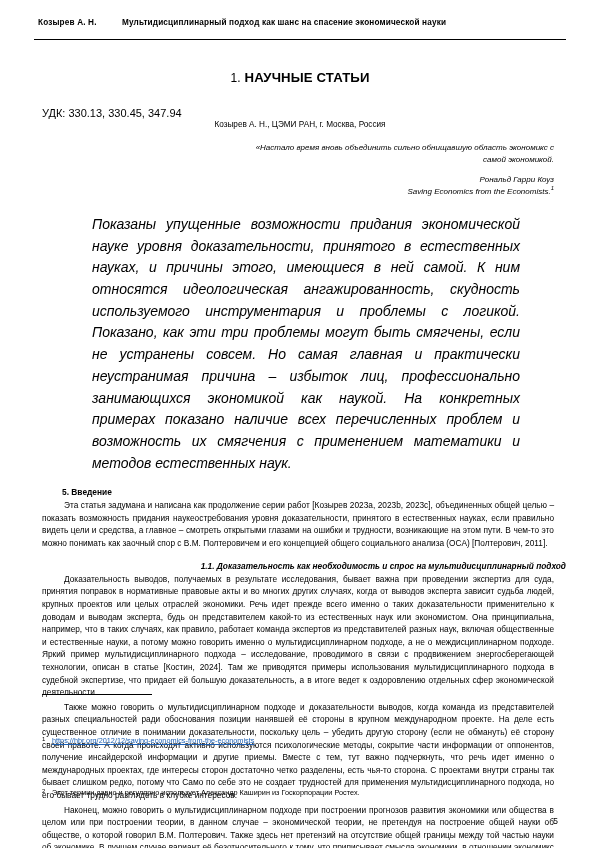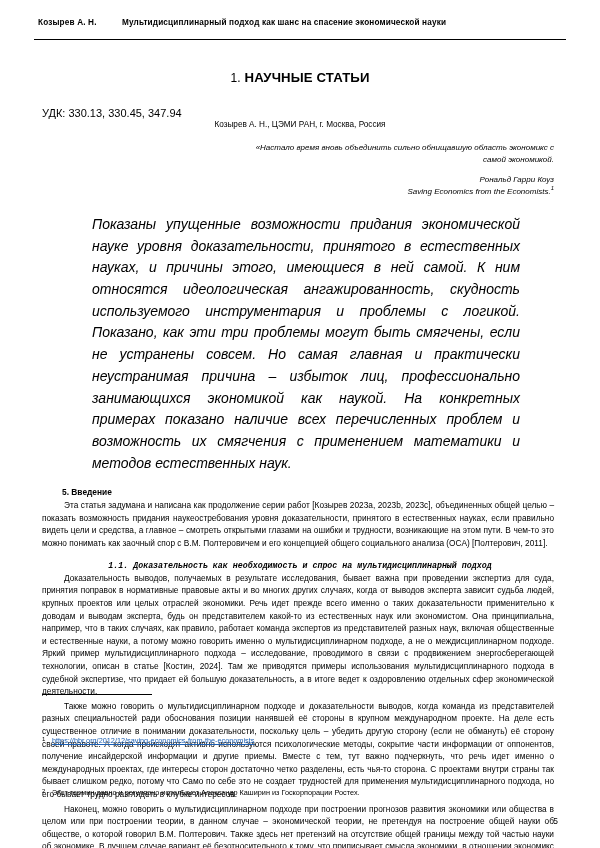--- a/index.html
+++ b/index.html
@@ -118,23 +118,22 @@
     font-size: 8.3px;
     text-align: justify;
     line-height: 1.52;
     margin: 2px 12px 0 8px;
     text-indent: 22px;
   }
   .h-sub {
     font-size: 8.3px;
     font-weight: bold;
     font-style: italic;
-    text-align: center;
+    text-align: right;
     margin-top: 11px;
-    font-family: Liberation Mono, monospace;
   }
   .footnotes {
     position: absolute;
     left: 42px;
     right: 60px;
     bottom: 66px;
     font-size: 7.3px;
     line-height: 1.5;
   }
   .footnotes .fn-rule {

